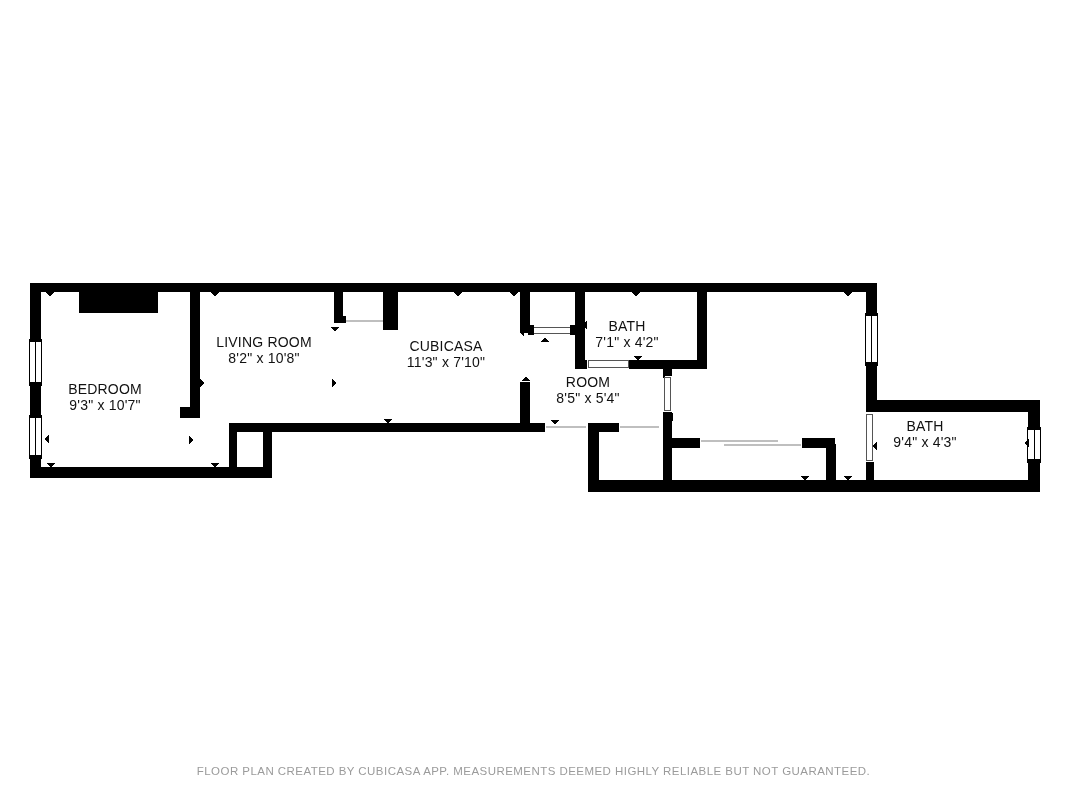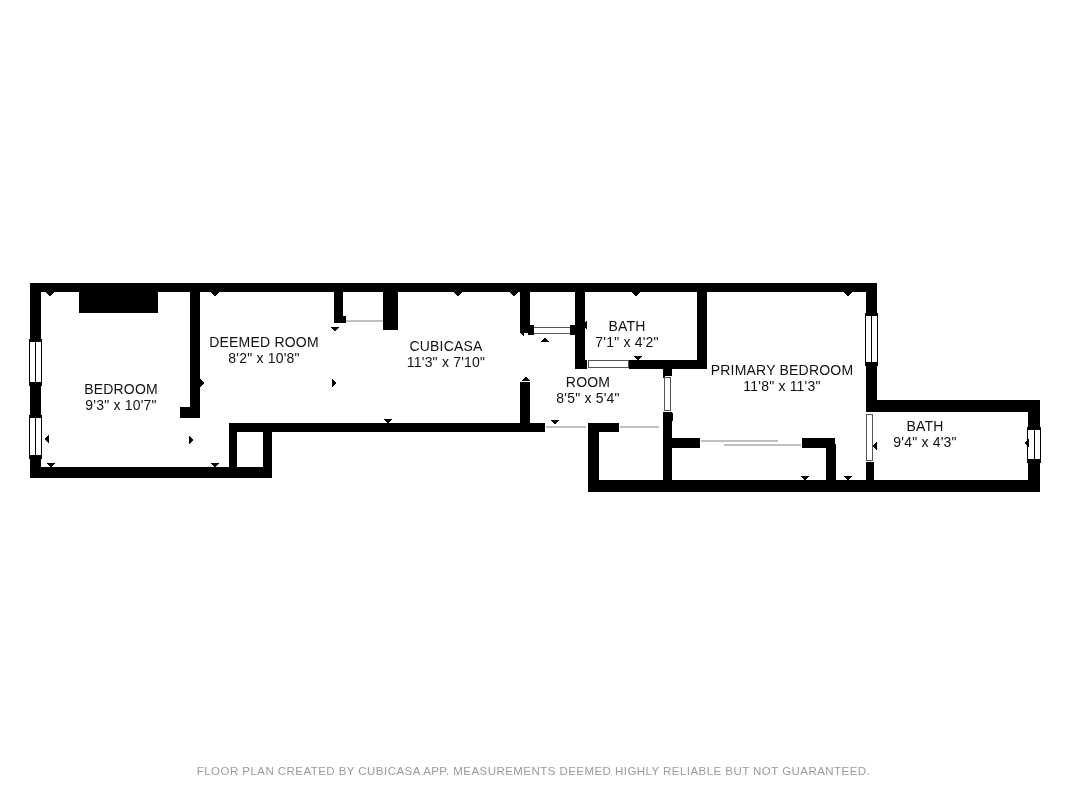--- a/index.html
+++ b/index.html
@@ -148,44 +148,40 @@
 
       <polygon points="49,435 49,443 44,439"></polygon>
       <polygon points="524,328 524,336 519,332"></polygon>
       <polygon points="587,321 587,329 582,325"></polygon>
       <polygon points="673,413 673,421 668,417"></polygon>
       <polygon points="877,442 877,450 872,446"></polygon>
       <polygon points="1029,439 1029,447 1024,443"></polygon>
     </g>
   </svg>
 
-  <div class="room-label" style="left:121px;top:397px">
+  <div class="room-label" style="left:105px;top:397px">
     <span class="room-name">BEDROOM</span>
     <span class="room-dims">9'3" x 10'7"</span>
   </div>
   <div class="room-label" style="left:264px;top:350px">
-    <span class="room-name">DEEMED ROOM</span>
+    <span class="room-name">LIVING ROOM</span>
     <span class="room-dims">8'2" x 10'8"</span>
   </div>
   <div class="room-label" style="left:446px;top:354px">
     <span class="room-name">CUBICASA</span>
     <span class="room-dims">11'3" x 7'10"</span>
   </div>
   <div class="room-label" style="left:627px;top:334px">
     <span class="room-name">BATH</span>
     <span class="room-dims">7'1" x 4'2"</span>
   </div>
   <div class="room-label" style="left:588px;top:390px">
     <span class="room-name">ROOM</span>
     <span class="room-dims">8'5" x 5'4"</span>
   </div>
-  <div class="room-label" style="left:782px;top:378px">
-    <span class="room-name">PRIMARY BEDROOM</span>
-    <span class="room-dims">11'8" x 11'3"</span>
-  </div>
   <div class="room-label" style="left:925px;top:434px">
     <span class="room-name">BATH</span>
     <span class="room-dims">9'4" x 4'3"</span>
   </div>
 
   <div class="footer-note">FLOOR PLAN CREATED BY CUBICASA APP. MEASUREMENTS DEEMED HIGHLY RELIABLE BUT NOT GUARANTEED.</div>
 
 </div>
 
 </body></html>

